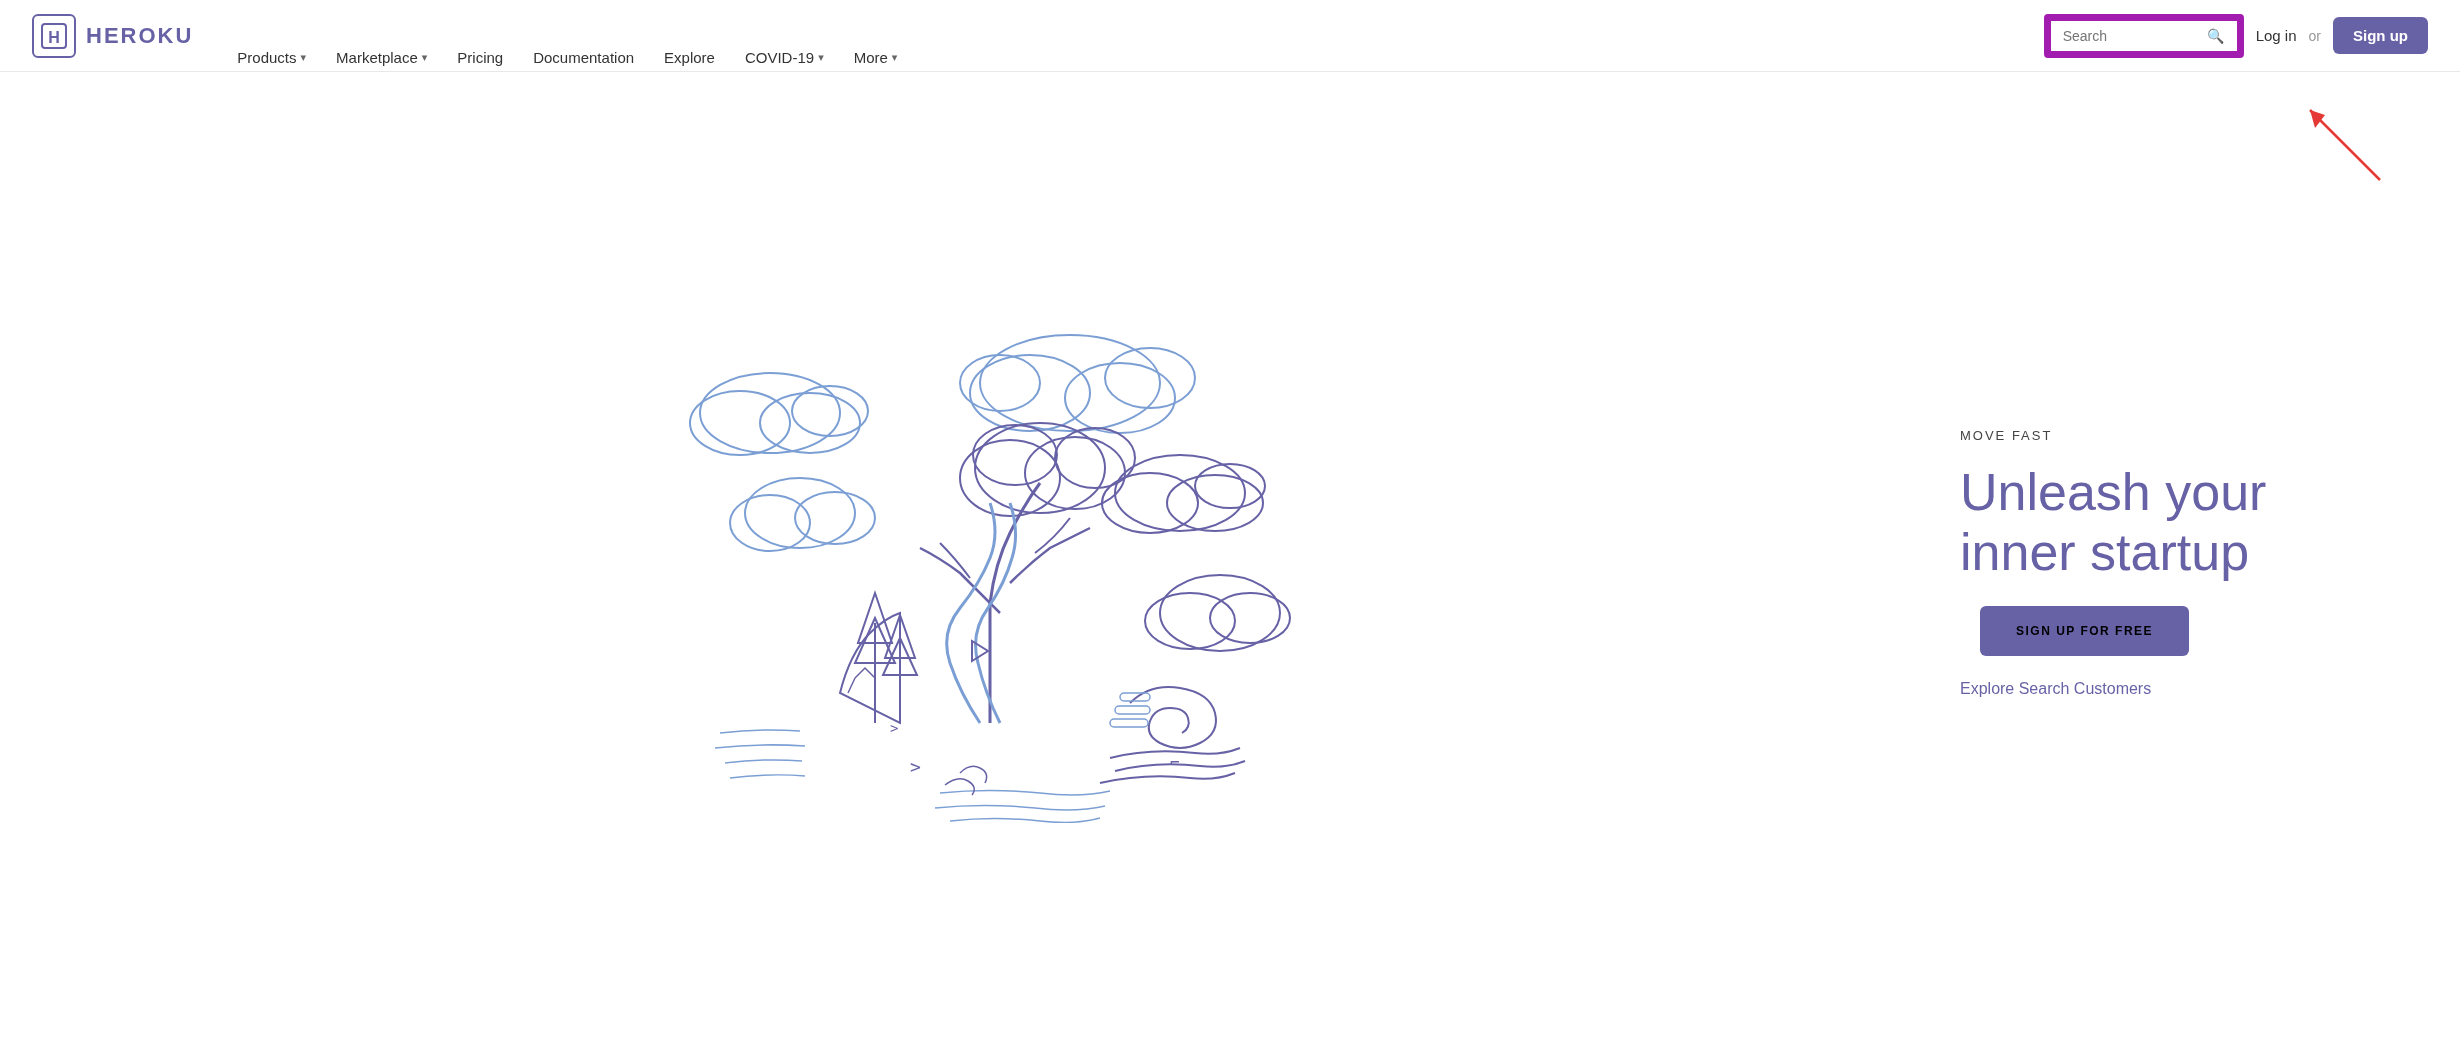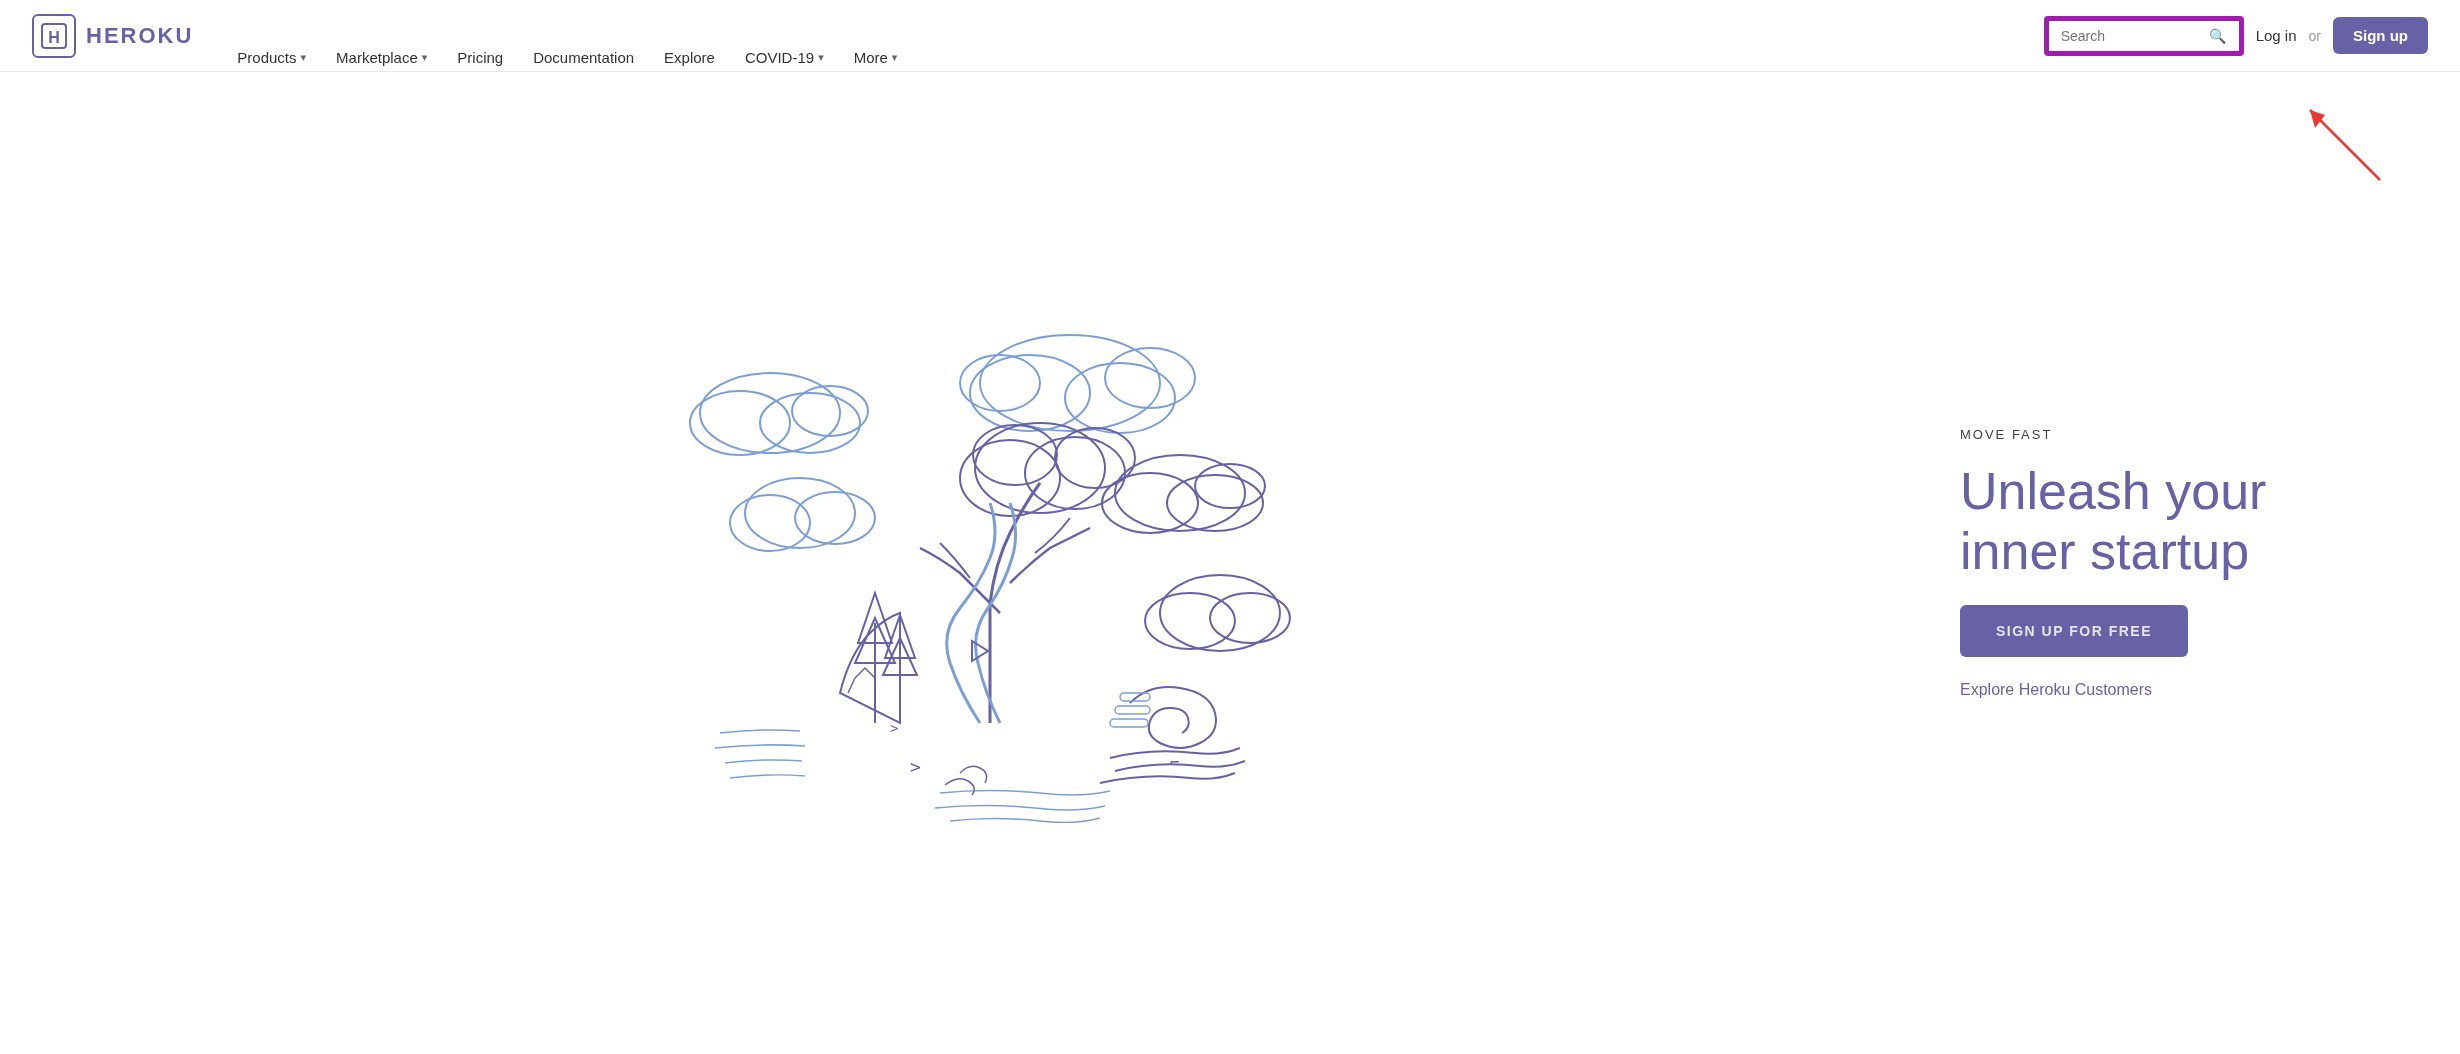--- a/index.html
+++ b/index.html
@@ -60,21 +60,21 @@
     .chevron {
       font-size: 11px;
       color: #666;
     }
     .nav-right {
       display: flex;
       align-items: center;
       gap: 12px;
     }
     .search-box {
-      border: 5px solid #a21caf;
+      border: 7px solid #a21caf;
       border-radius: 4px;
       padding: 7px 12px;
       display: flex;
       align-items: flex-end;
       gap: 8px;
       width: 200px;
     }
     .search-box input {
       border: none;
       outline: none;
@@ -142,30 +142,31 @@
     .hero-desc {
       font-size: 17px;
       color: #444;
       line-height: 1.6;
       margin-bottom: 36px;
       max-width: 420px;
     }
     .cta-btn {
       display: inline-block;
       background: #6762a6;
-      color: #e5e5e5;
+      color: #000000;
       border: none;
       border-radius: 6px;
       padding: 18px 36px;
-      font-size: 14px;
+      font-size: 12px;
       font-weight: 700;
       letter-spacing: 1.5px;
       text-transform: uppercase;
       cursor: pointer;
       margin-bottom: 24px;
+      margin-left: 20px;
     }
     .explore-link {
       display: block;
       font-size: 16px;
       color: #6762a6;
       text-decoration: none;
       cursor: pointer;
     }
 
     
@@ -324,21 +325,21 @@
       <rect x="480" y="390" width="30" height="8" rx="4" stroke="#7b9fd4" stroke-width="1.5" fill="none"></rect>
       <rect x="475" y="403" width="35" height="8" rx="4" stroke="#7b9fd4" stroke-width="1.5" fill="none"></rect>
       <rect x="470" y="416" width="38" height="8" rx="4" stroke="#7b9fd4" stroke-width="1.5" fill="none"></rect>
     </svg>
   </div>
 
   <div class="hero-content">
     <p class="move-fast-label">MOVE FAST</p>
     <h1 class="hero-title">Unleash your inner startup</h1>
     <button class="cta-btn">SIGN UP FOR FREE</button>
-    <a class="explore-link" href="#">Explore Heroku Customers</a>
+    <a class="explore-link" href="#">Explore Search Customers</a>
   </div>
 </section>
 
 <div class="arrow-annotation">
   <svg width="120" height="100" viewBox="0 0 120 100">
     <line x1="100" y1="90" x2="30" y2="20" stroke="#e53935" stroke-width="2.5"></line>
     <polygon points="30,20 45,25 35,38" fill="#e53935"></polygon>
   </svg>
 </div>
 

